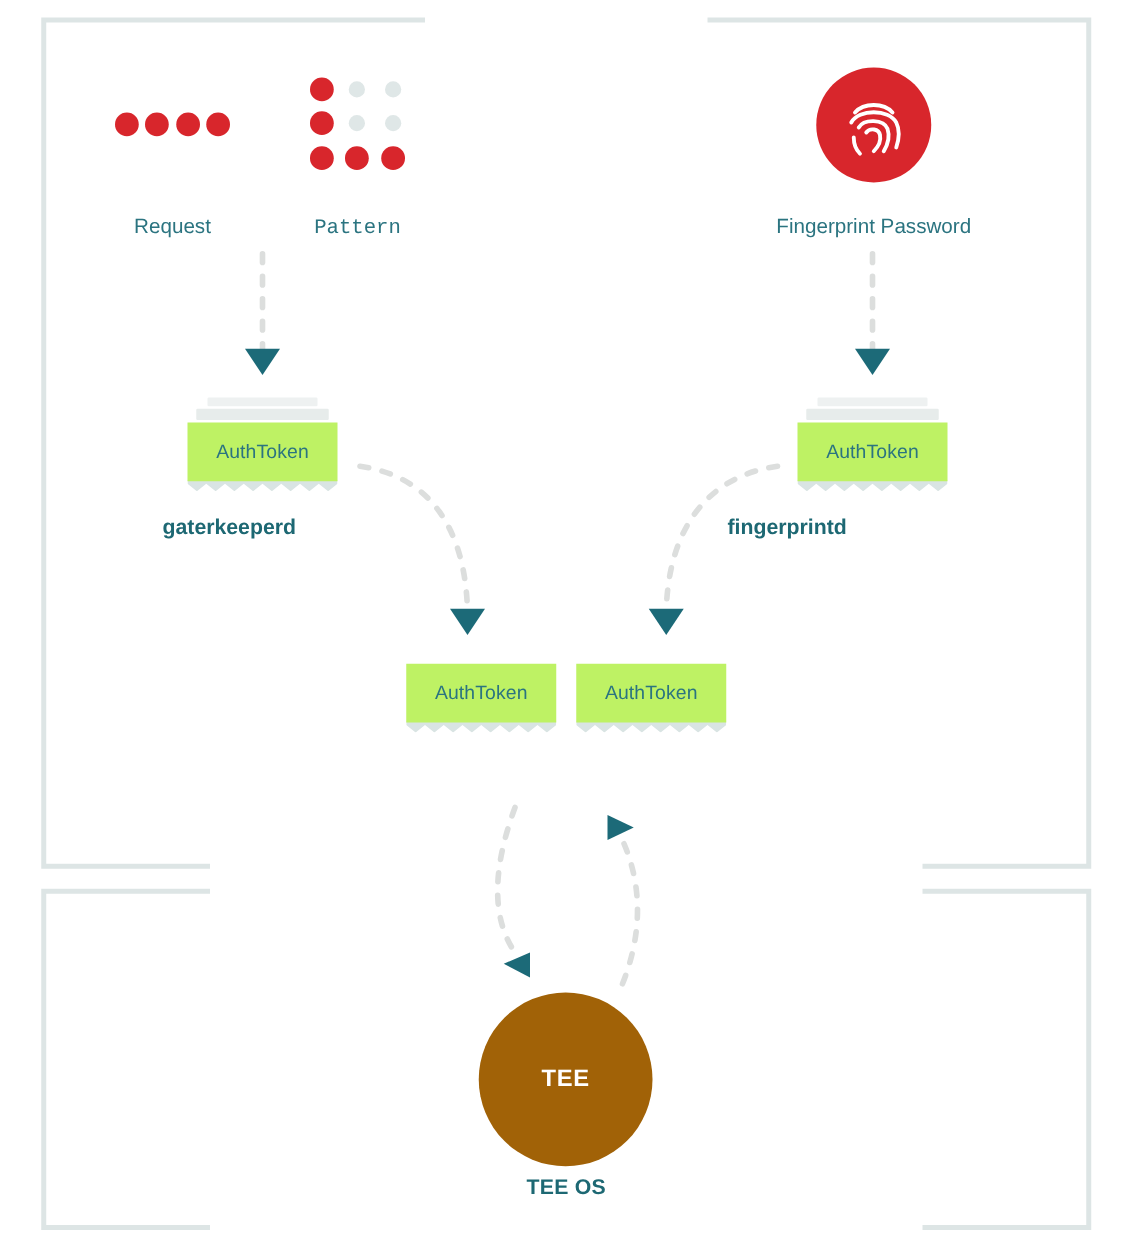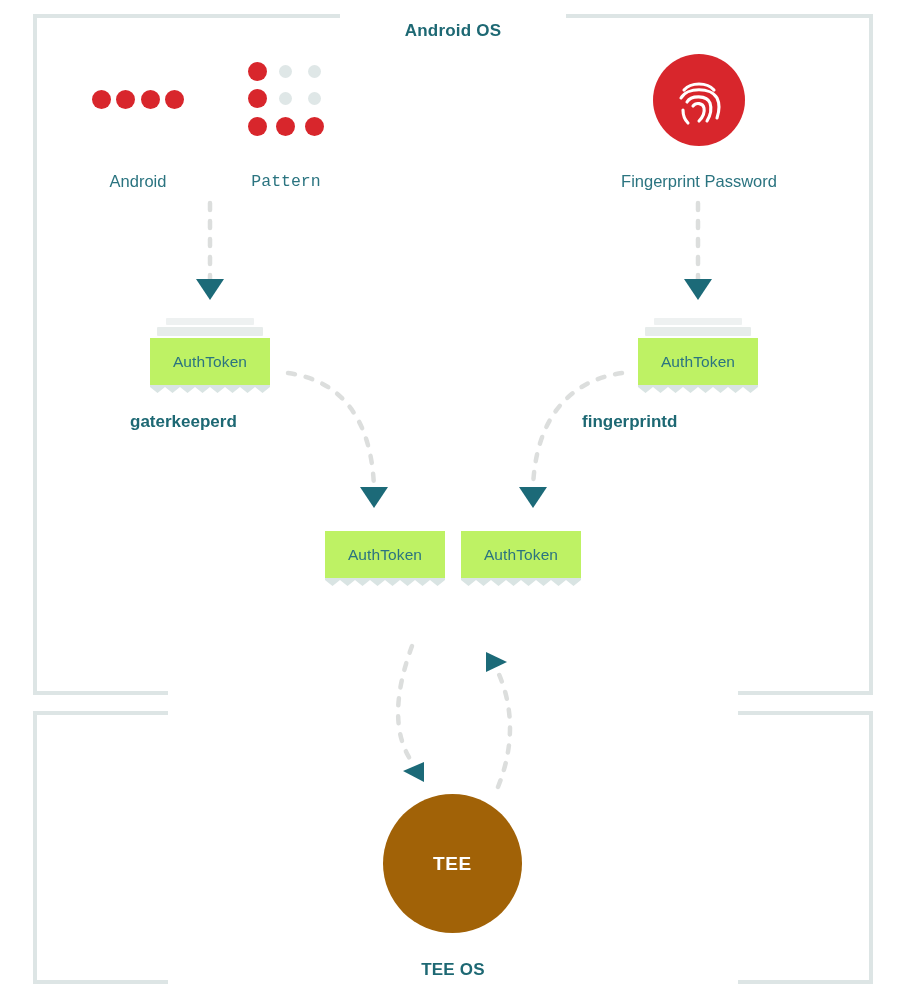--- a/index.html
+++ b/index.html
@@ -31,21 +31,21 @@
   .frame-title {
     position: absolute;
     text-align: center;
     color: #1d6873;
     font-weight: bold;
     font-size: 17px;
     letter-spacing: 0.2px;
     white-space: nowrap;
   }
   #android-title { left: 0; width: 906px; top: 21px; }
-  #tee-os-title  { left: 0; width: 906px; top: 960px; }
+  #tee-os-title  { left: 0; width: 906px; top: 940px; }
 
   
   .label-reg {
     position: absolute;
     text-align: center;
     color: #2b7480;
     font-size: 16.5px;
     white-space: nowrap;
   }
   .label-bold {
@@ -188,31 +188,30 @@
     <g fill="#1c6a78">
       <polygon points="196,279 224,279 210,300"></polygon>
       <polygon points="684,279 712,279 698,300"></polygon>
       <polygon points="360,487 388,487 374,508"></polygon>
       <polygon points="519,487 547,487 533,508"></polygon>
       <polygon points="424,762 424,782 403,771"></polygon>
       <polygon points="486,652 486,672 507,662"></polygon>
     </g>
   </svg>
 
-  <div id="android-title" class="frame-title">Android OS</div>
 
   <div id="tee-os-title" class="frame-title">TEE OS</div>
 
   <div id="password-dots">
     <span class="pdot"></span>
     <span class="pdot"></span>
     <span class="pdot"></span>
     <span class="pdot"></span>
   </div>
-  <div class="label-reg" style="left:58px; top:172px; width:160px;">Android</div>
+  <div class="label-reg" style="left:58px; top:172px; width:160px;">Request</div>
 
   <div id="pattern-grid">
     <span class="gdot on"></span>
     <span class="gdot off"></span>
     <span class="gdot off"></span>
     <span class="gdot on"></span>
     <span class="gdot off"></span>
     <span class="gdot off"></span>
     <span class="gdot on"></span>
     <span class="gdot on"></span>

